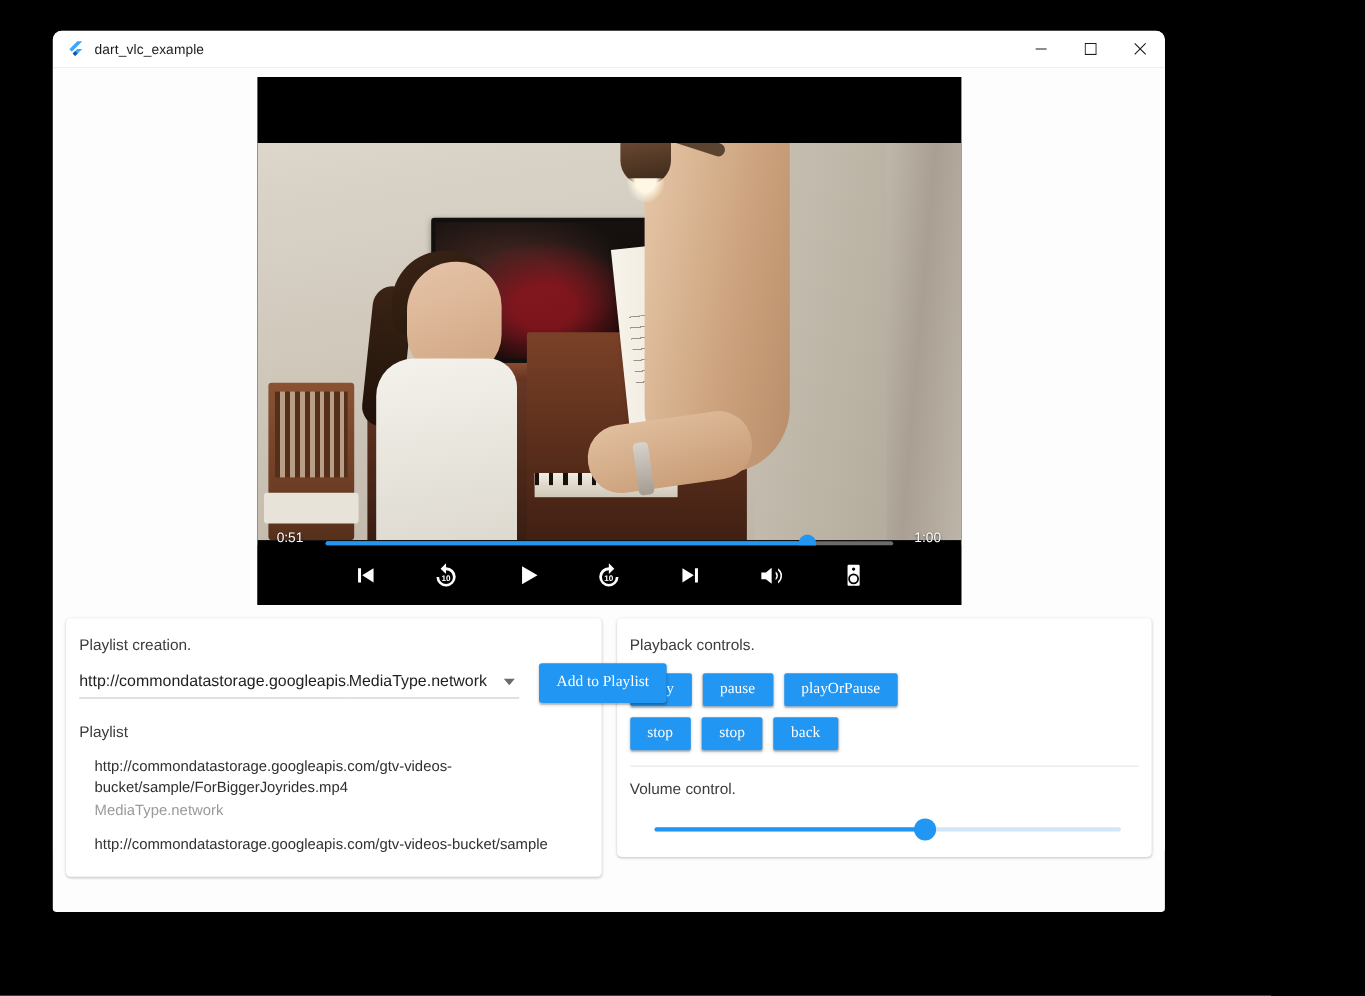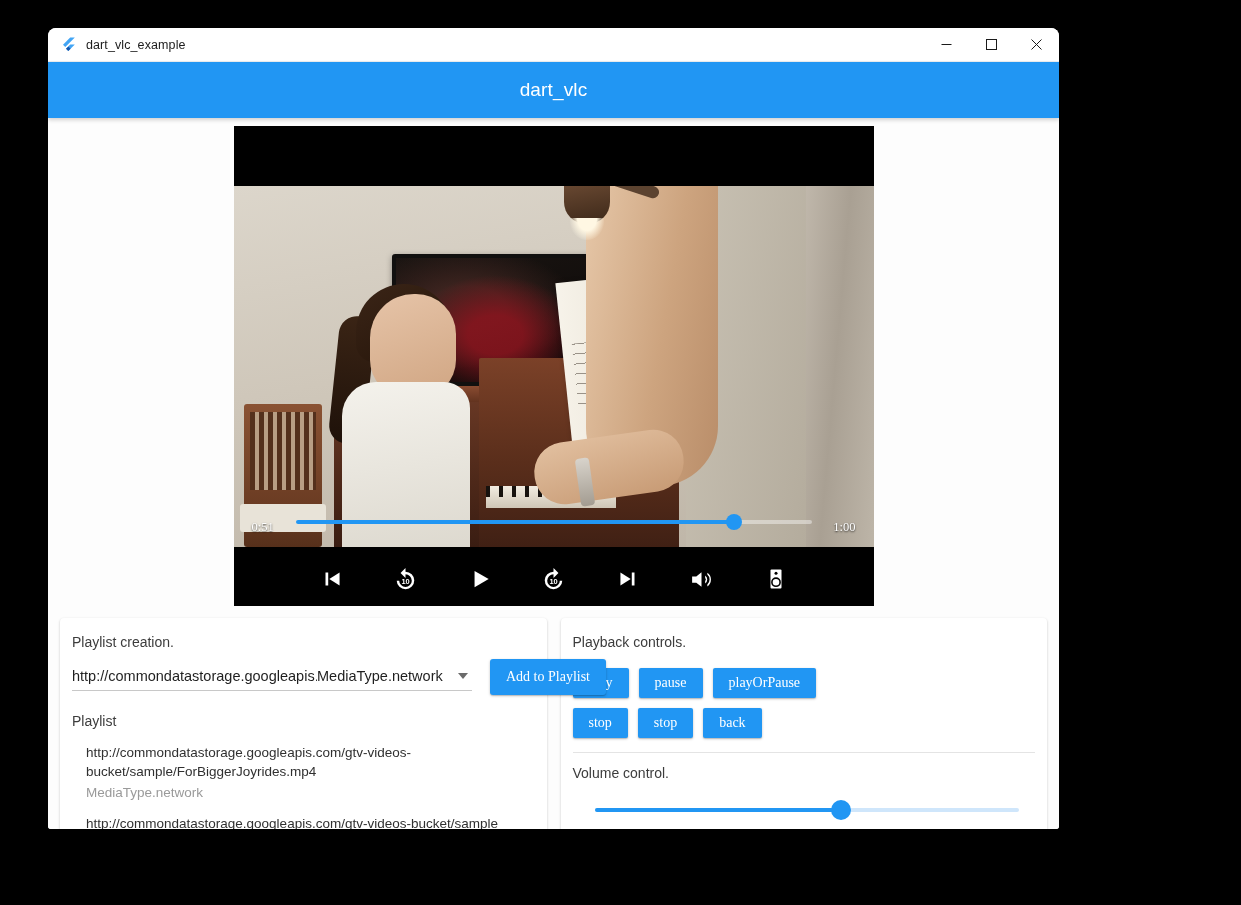--- a/index.html
+++ b/index.html
@@ -216,25 +216,24 @@
   .lamp-glow {
     position:absolute; left:336px; top:32px; width:34px; height:22px;
     background: radial-gradient(ellipse at 50% 0,#fff7e3 0 40%, rgba(255,247,227,0) 75%);
     border-radius: 0 0 18px 18px;
   }
 
   
   .seekrow {
     position:absolute; left:0; right:0; bottom:54px;
     height: 32px;
-    display:flex; align-items:flex-start;
+    display:flex; align-items:flex-end;
     padding: 0 18px;
     gap: 14px;
     z-index: 3;
-    font-family: Liberation Serif, serif;
   }
   .seek-time {
     color:#fff; font-size:12.5px;
     text-shadow: 0 1px 2px rgba(0,0,0,.8);
     min-width: 30px;
   }
   .seek-time.right { text-align:right; }
   .seek-track {
     position:relative; flex:1 1 auto; height: 4px;
     background: rgba(255,255,255,.42);
@@ -382,23 +381,20 @@
           </svg>
       </div>
       <div class="tb-btn">
         <svg width="11" height="11" viewBox="0 0 11 11">
             <path d="M0.5 0.5 L10.5 10.5 M10.5 0.5 L0.5 10.5" stroke="#1b1b1b" stroke-width="1"></path>
           </svg>
       </div>
     </div>
   </div>
 
-  <div class="appbar">
-    <span class="appbar-title">dart_vlc</span>
-  </div>
 
   <div class="content">
 
     <div class="player-wrap">
       <div class="player">
 
         <div class="video-frame">
           <div class="scene">
             <div class="wall"></div>
             <div class="curtain"></div>

